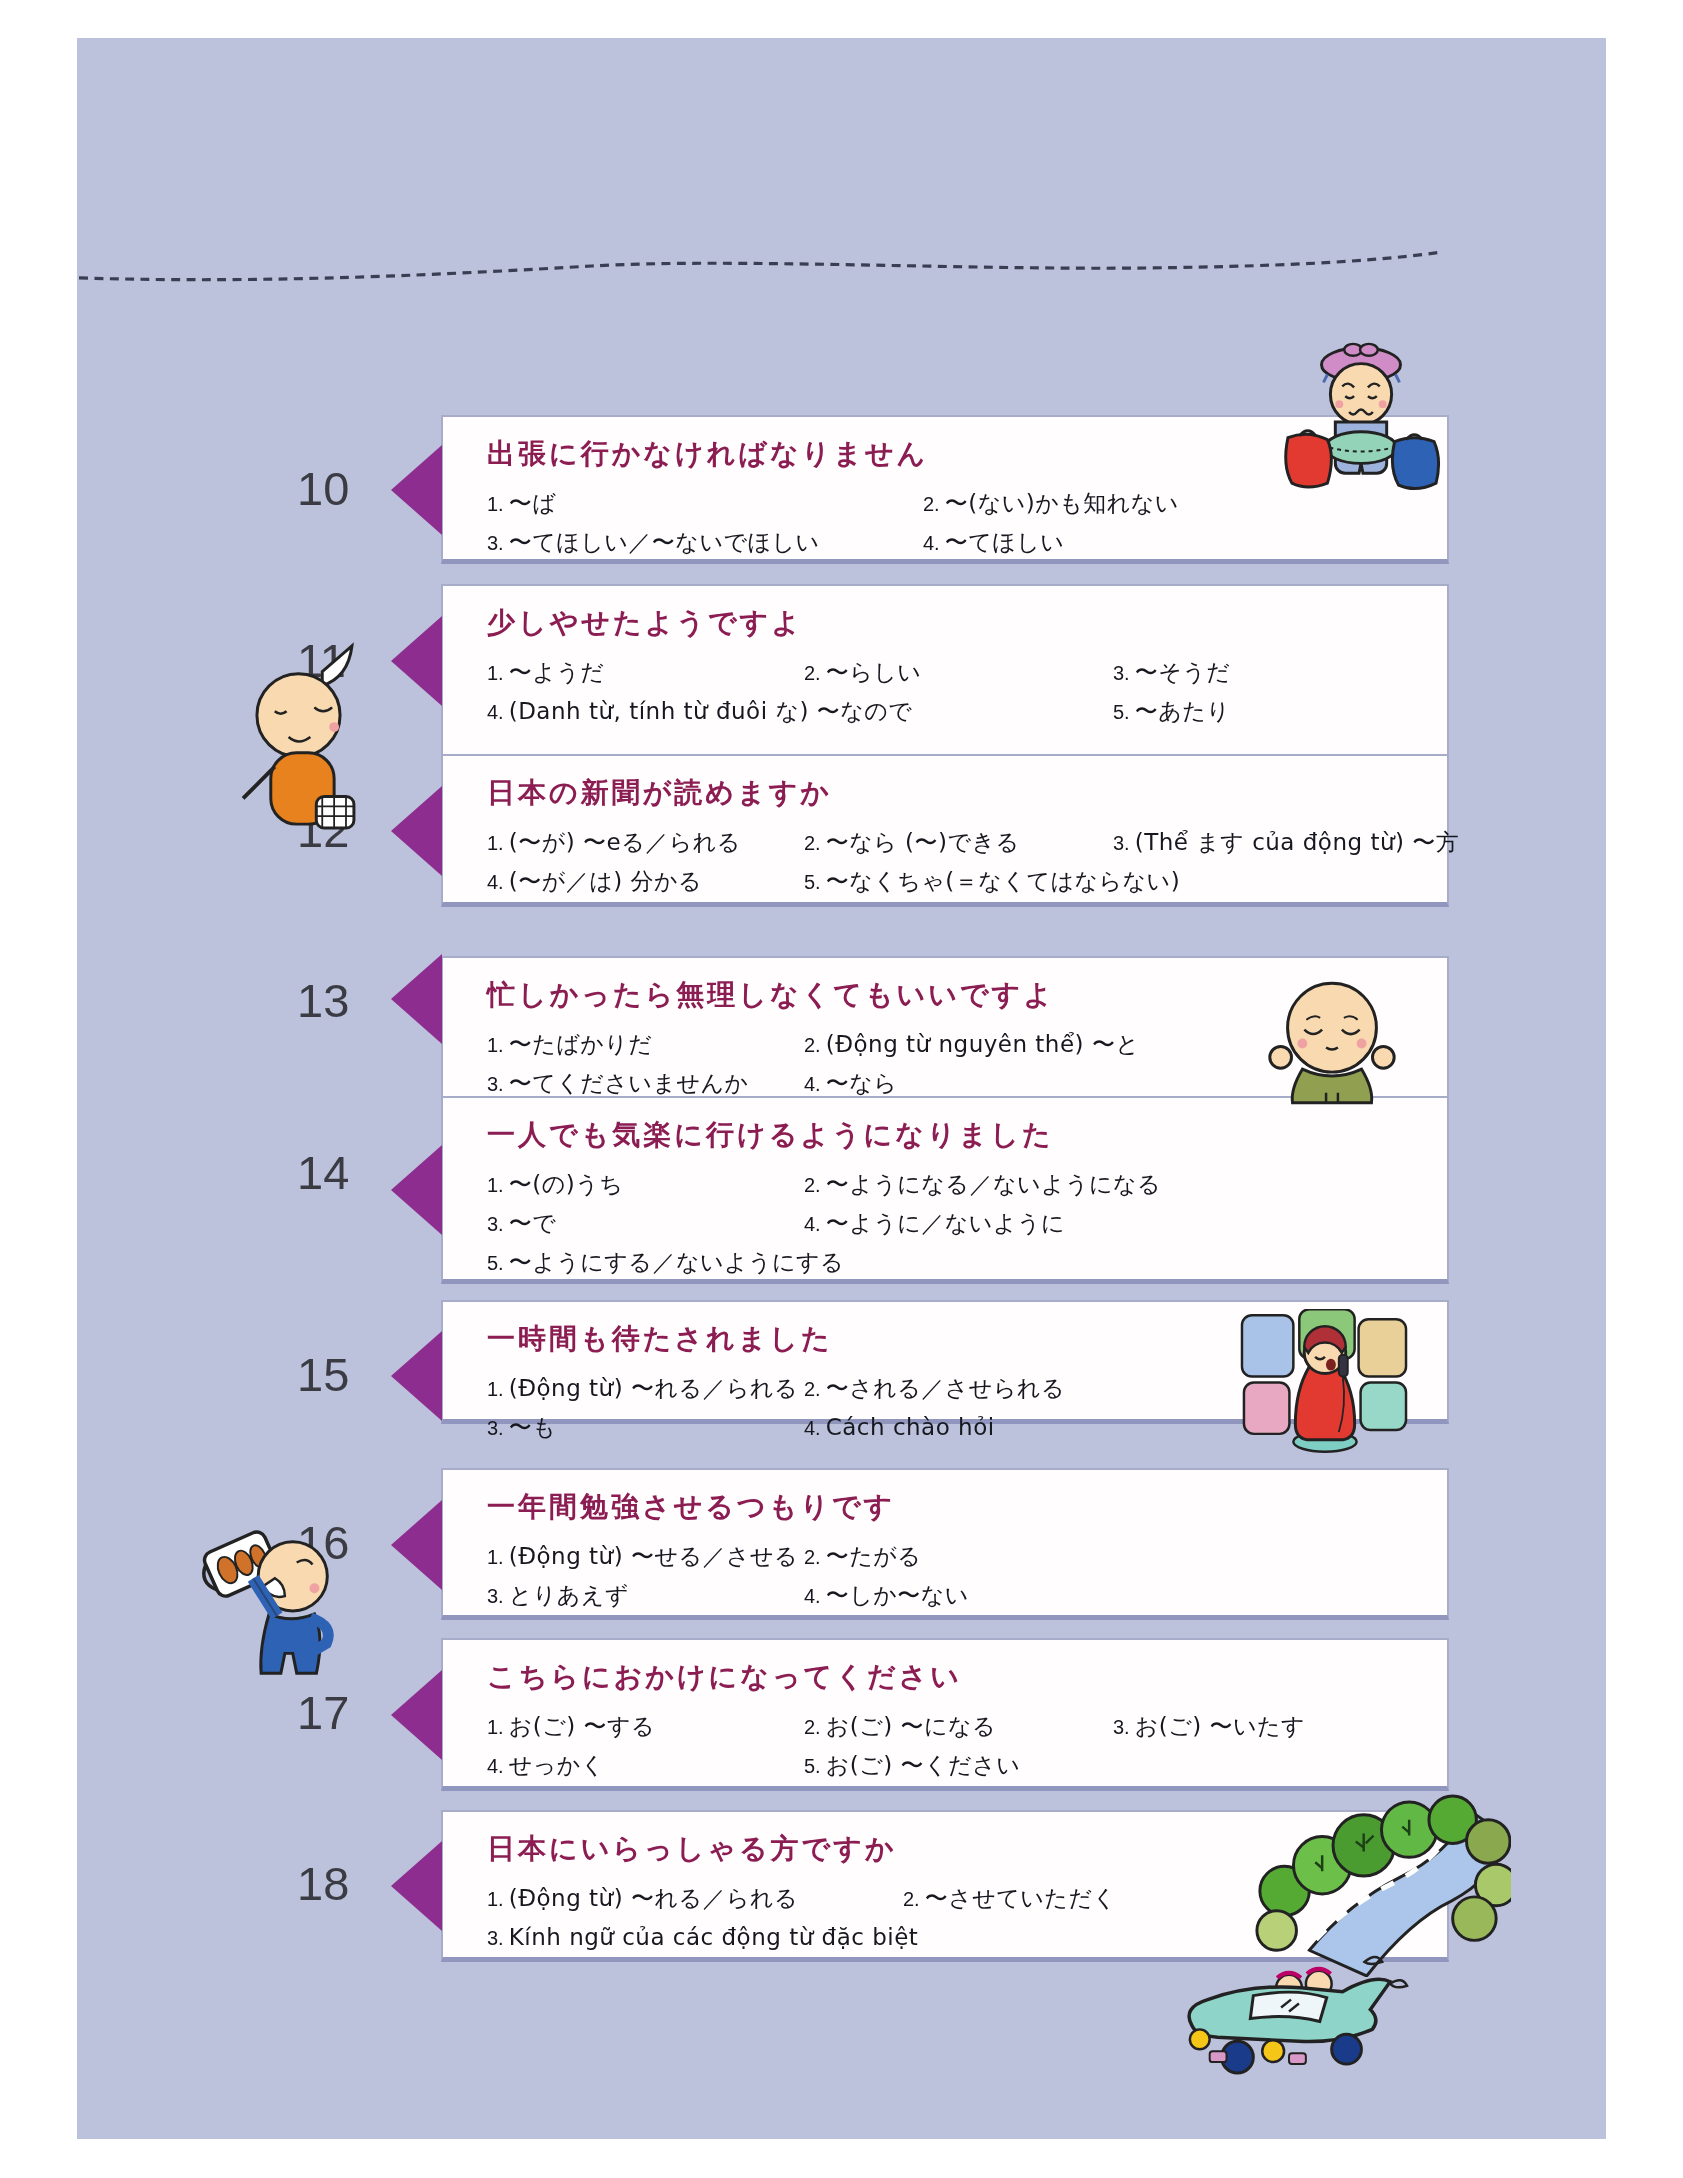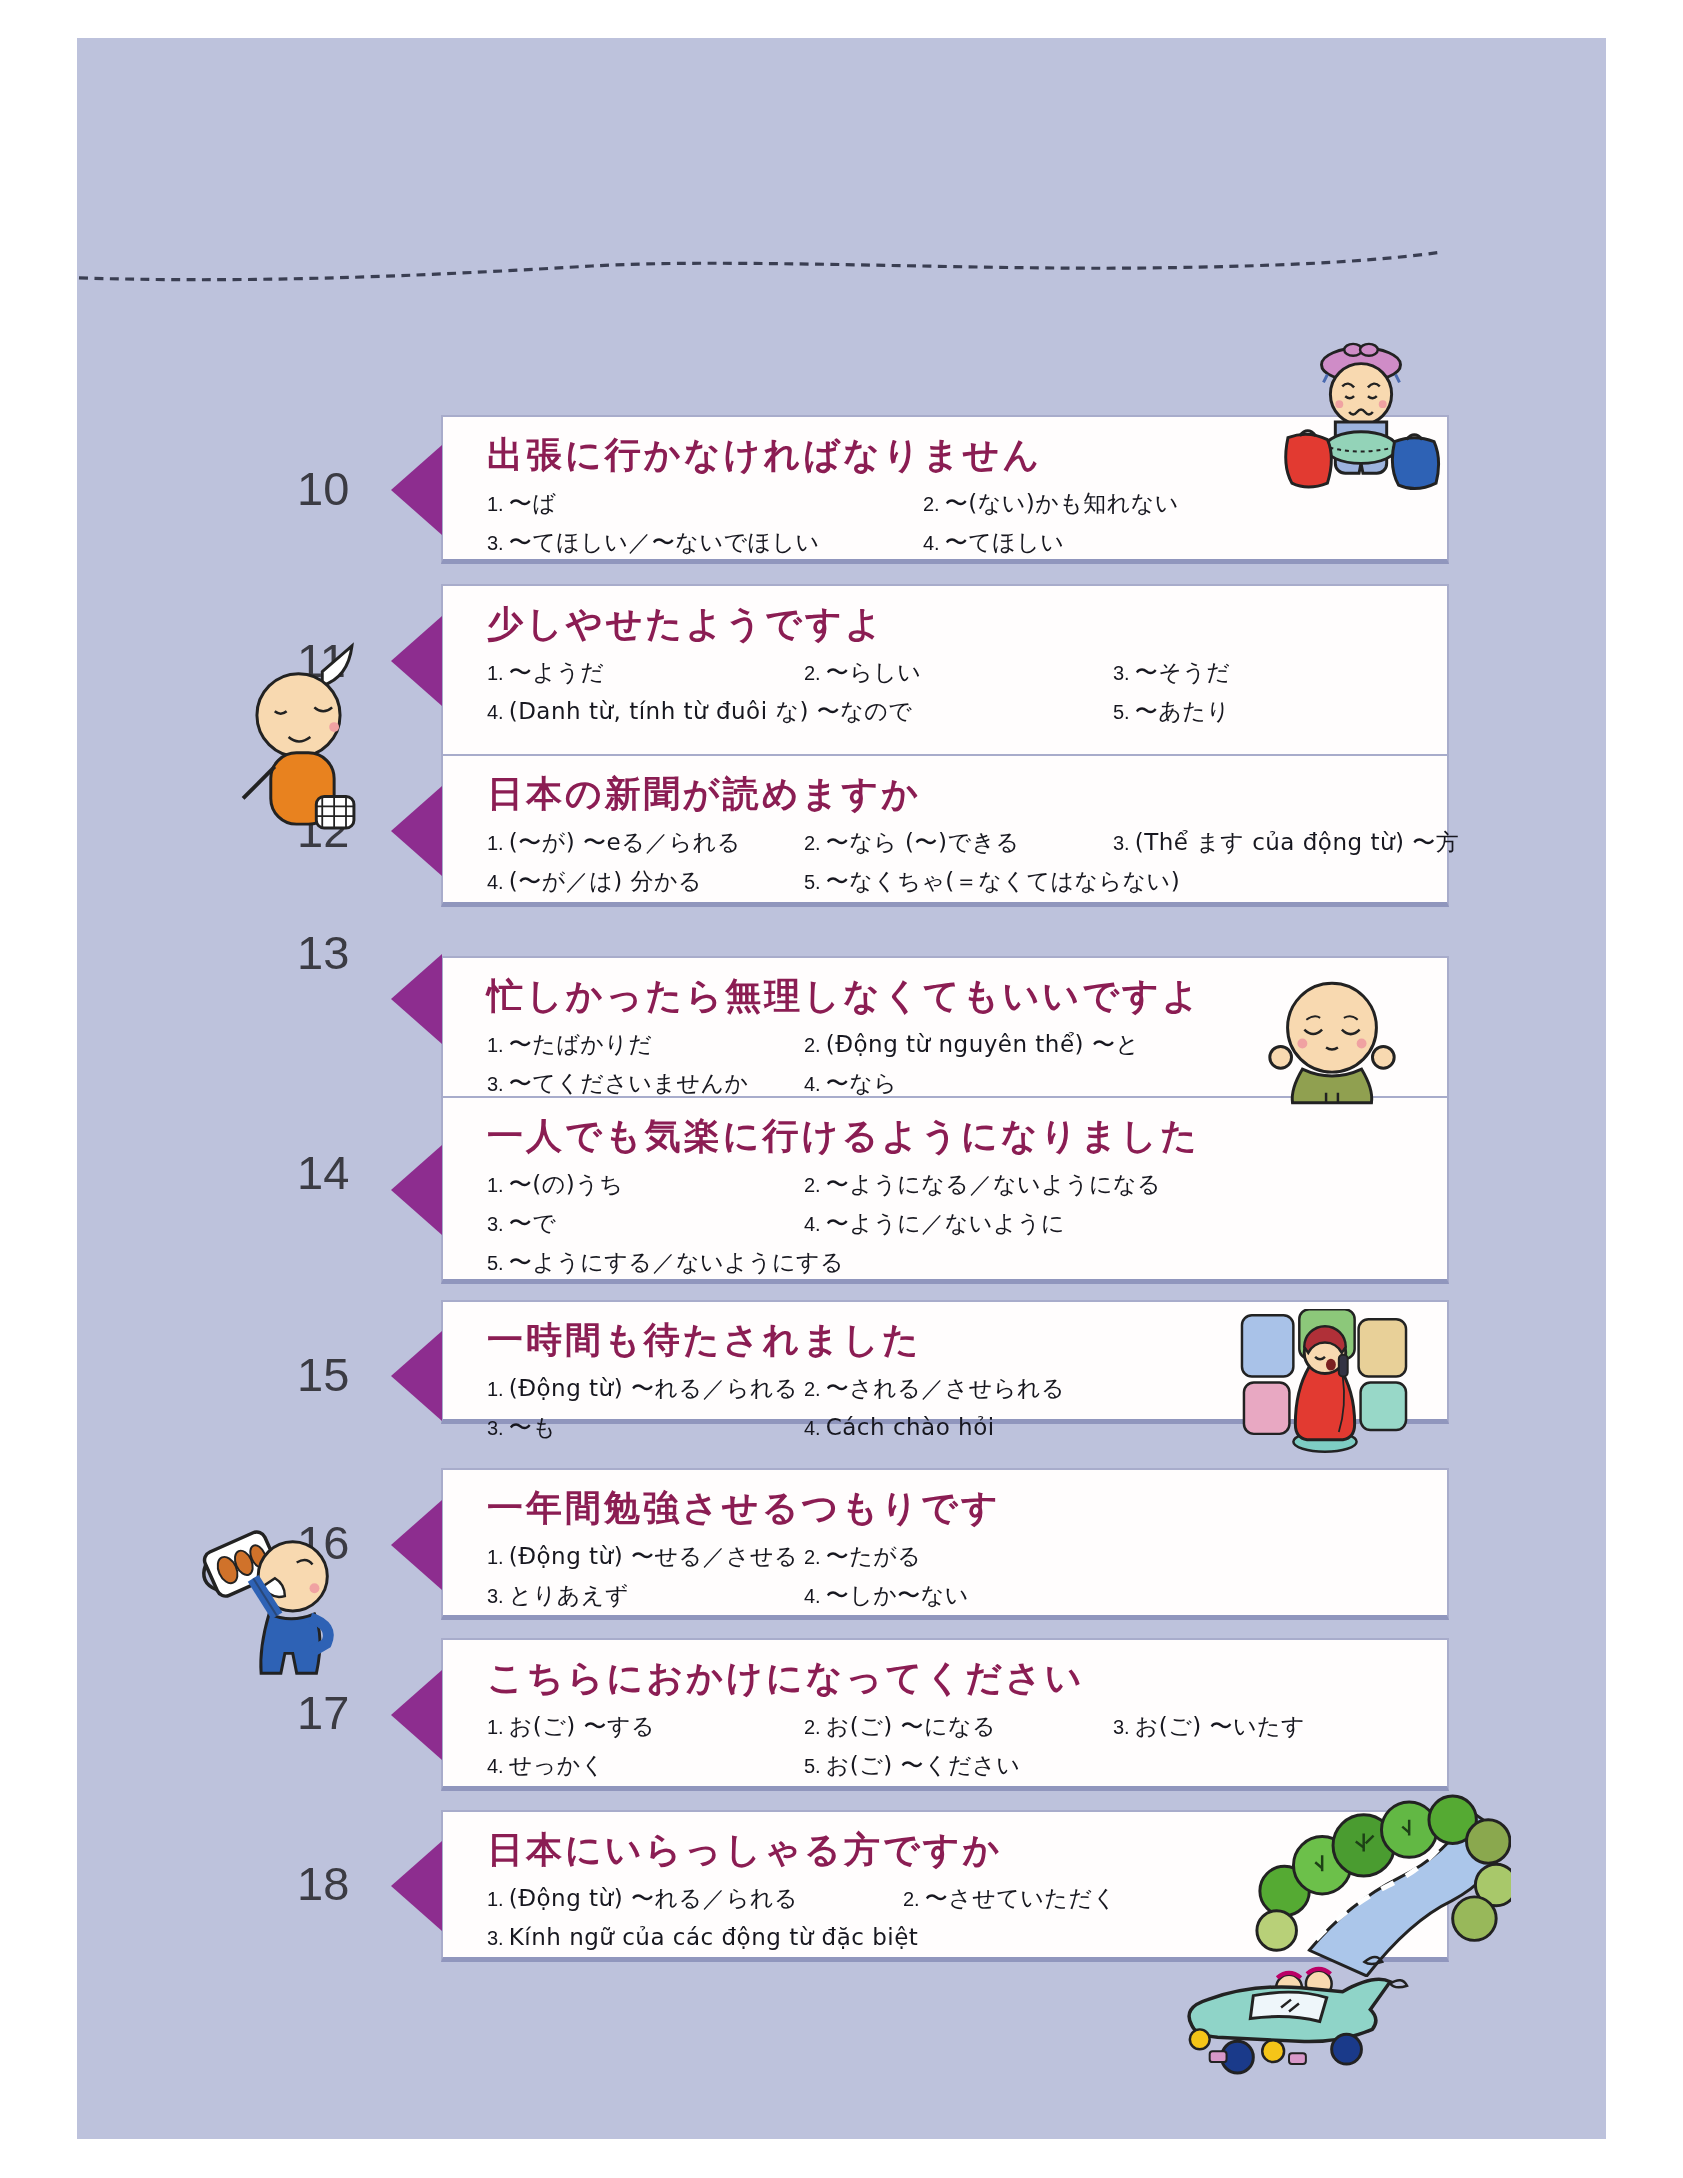--- a/index.html
+++ b/index.html
@@ -22,35 +22,35 @@
   .b1{top:584px;height:175px}
   .b2{top:754px;height:153px}
   .b3{top:956px;height:176px}
   .b4{top:1096px;height:188px}
   .b5{top:1300px;height:124px}
   .b6{top:1468px;height:152px}
   .b7{top:1638px;height:153px}
   .b8{top:1810px;height:152px}
   .title{
     color:#8b1d53;font-family:"DejaVu Serif",serif;font-weight:bold;
-    font-size:36px;line-height:46px;letter-spacing:3px;margin:2px 0 10px 0;
+    font-size:28px;line-height:46px;letter-spacing:3px;margin:2px 0 10px 0;
     white-space:nowrap;
   }
   .row{display:flex;margin-top:5px;line-height:33px;white-space:nowrap;}
   .cell{flex:0 0 auto;display:flex;align-items:baseline;}
   .c1{width:317px}.c2{width:309px}.c1w{width:436px}.c1x{width:416px}.cC{width:626px}
   .n{font-family:"Liberation Sans",sans-serif;font-size:20px;color:#17171f;margin-right:5px;}
   .t{font-size:23px;color:#17171f;letter-spacing:0.5px;}
   
   .num{
     position:absolute;left:297px;width:81px;text-align:left;z-index:3;
     font-family:"Liberation Sans",sans-serif;font-weight:400;
     font-size:47px;color:#3b3b43;line-height:50px;
   }
-  .n0{top:464px}.n1{top:636px}.n2{top:806px}.n3{top:928px}.n4{top:1148px}
+  .n0{top:464px}.n1{top:636px}.n2{top:806px}.n3{top:976px}.n4{top:1148px}
   .n5{top:1350px}.n6{top:1518px}.n7{top:1688px}.n8{top:1859px}
   .arrow{
     position:absolute;left:391px;width:0;height:0;z-index:3;
     border-top:45px solid transparent;border-bottom:45px solid transparent;
     border-right:51px solid #8d2d8f;
   }
   .a0{top:445px}.a1{top:616px}.a2{top:786px}.a3{top:954px}.a4{top:1145px}
   .a5{top:1331px}.a6{top:1500px}.a7{top:1670px}.a8{top:1841px}
   .illus{position:absolute;z-index:4;}
 </style>

